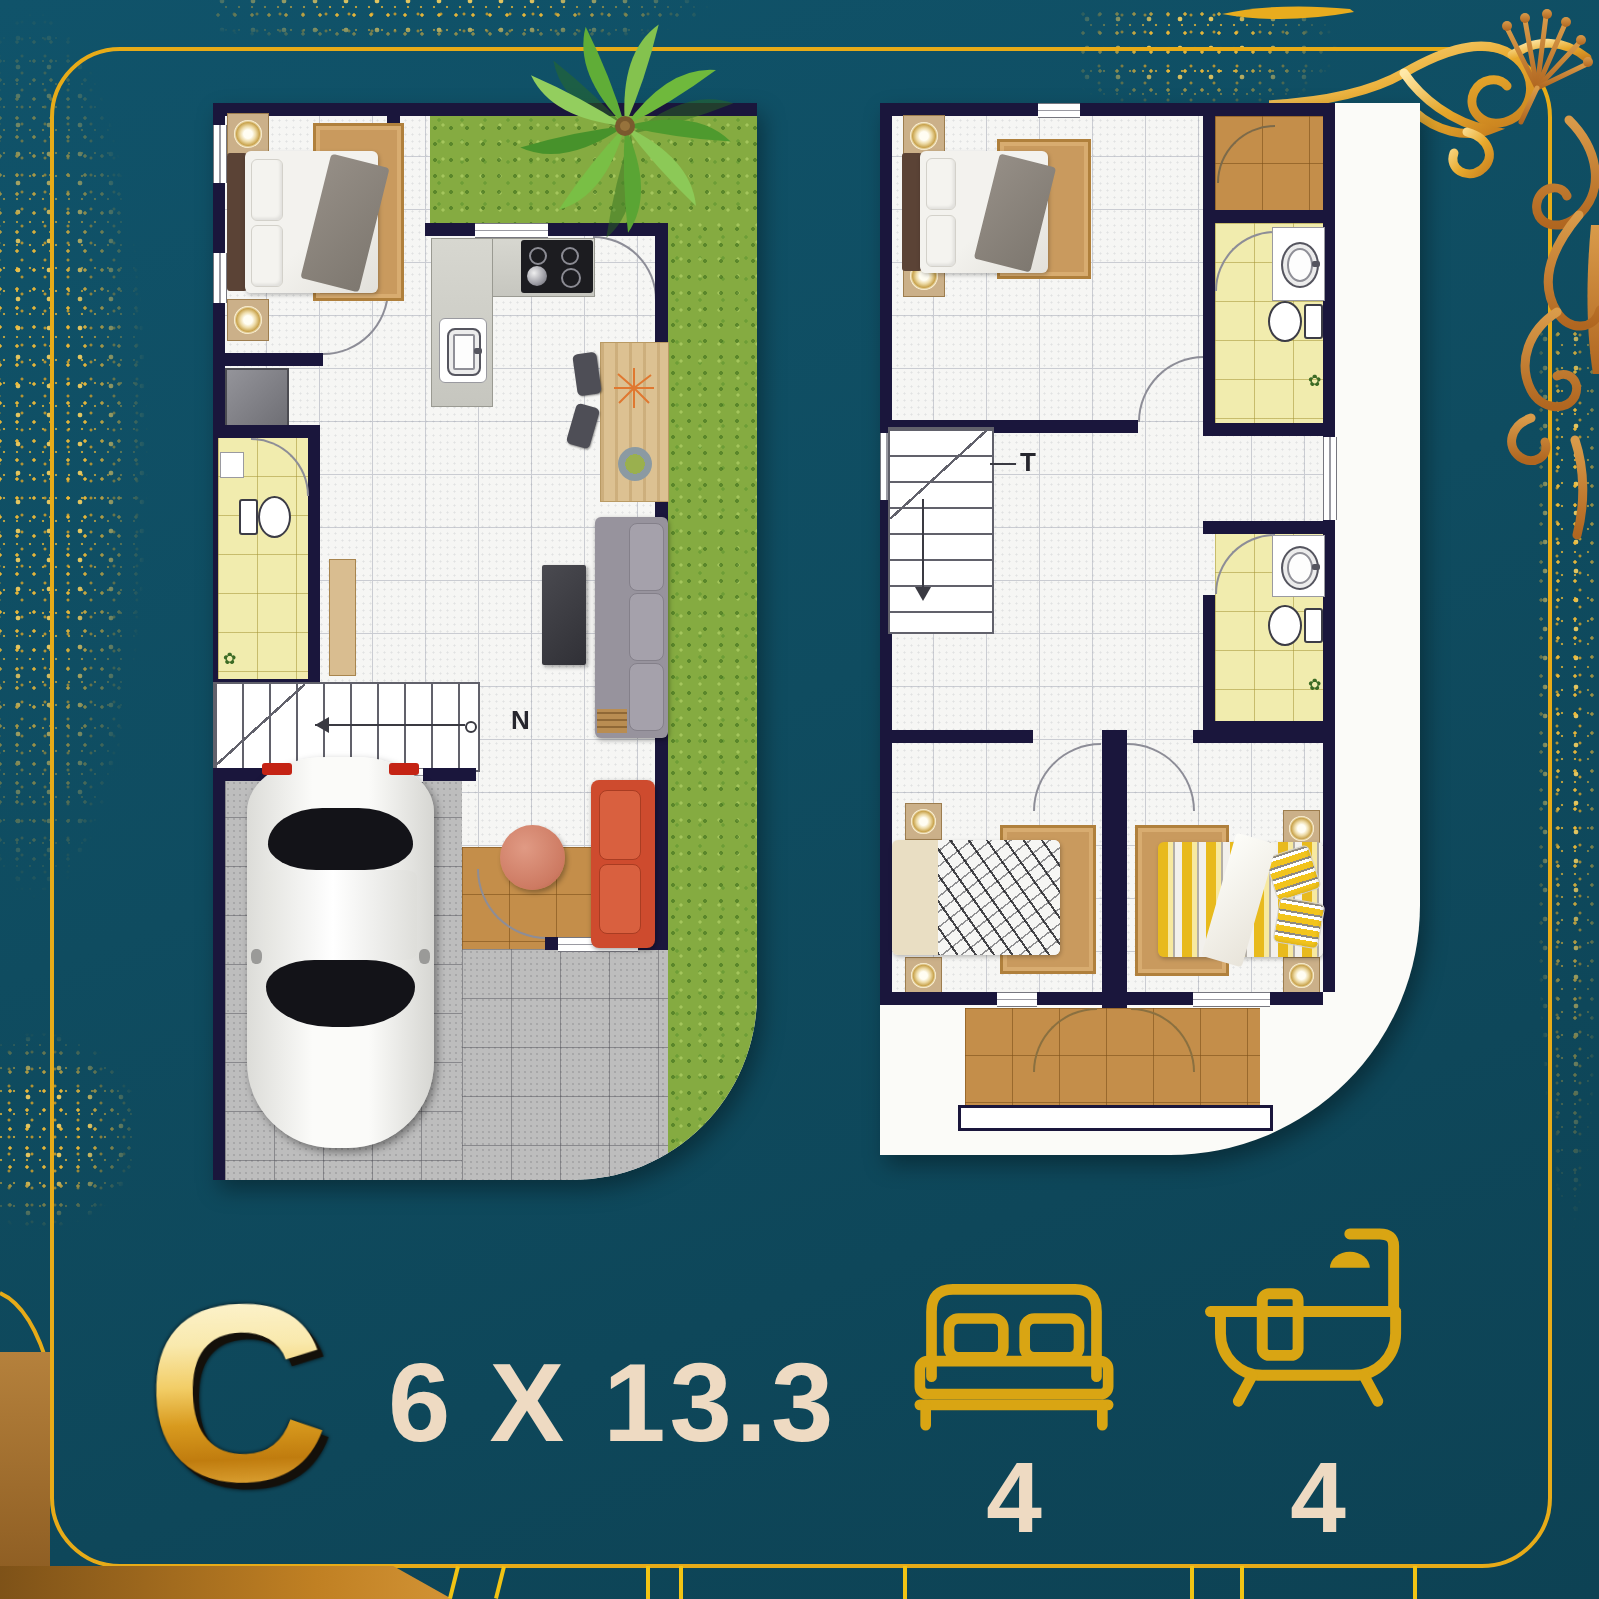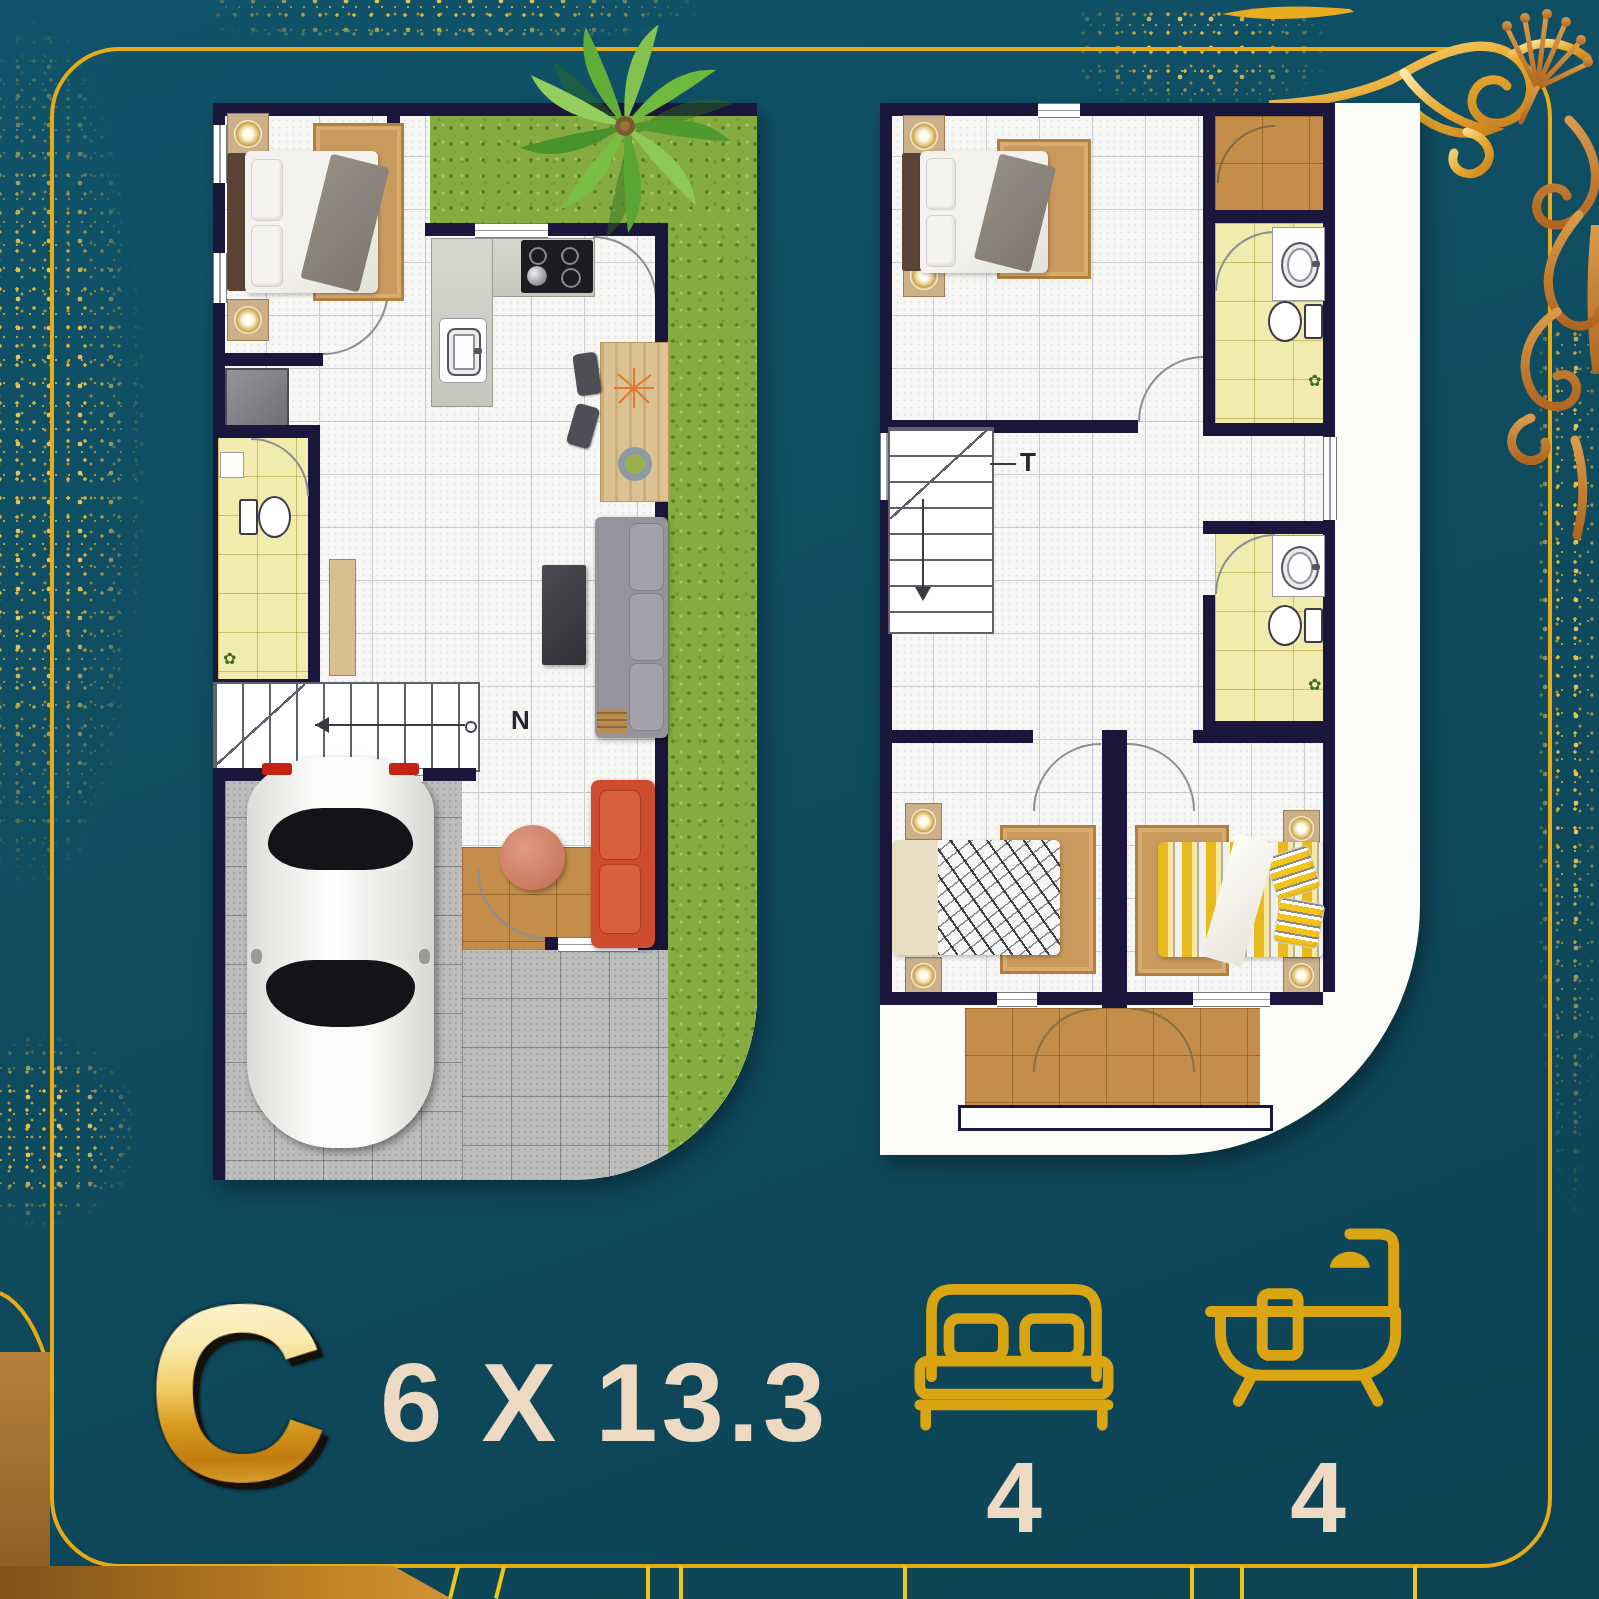--- a/index.html
+++ b/index.html
@@ -401,21 +401,21 @@
       <path d="M107,118 Q150,58 198,62 Q152,96 107,118" fill="#47922b" transform="rotate(200 107 118)"></path>
       <path d="M107,118 Q150,58 198,62 Q152,96 107,118" fill="#93ce5e" transform="rotate(240 107 118)"></path>
       <path d="M107,118 Q150,58 198,62 Q152,96 107,118" fill="#60ad37" transform="rotate(280 107 118)"></path>
       <path d="M107,118 Q150,58 198,62 Q152,96 107,118" fill="#84c24e" transform="rotate(320 107 118)"></path>
       <circle cx="107" cy="118" r="10" fill="#7a5a2e"></circle>
       <circle cx="107" cy="118" r="5" fill="#97733c"></circle>
     </g>
   </svg>
 
   <div class="unitC" style="left:146px;top:1268px;">C</div>
-  <div class="dims" style="left:380px;top:1338px;text-align:center;">6 X 13.3</div>
+  <div class="dims" style="left:388px;top:1338px;text-align:center;">6 X 13.3</div>
 
   <div class="feat" style="left:888px;top:1268px;width:252px;">
     <svg width="230" height="165" viewBox="0 0 230 170">
       <g fill="none" stroke="#d9a513" stroke-width="11" stroke-linecap="round" stroke-linejoin="round">
         <path d="M30,112 V45 Q30,22 52,22 H178 Q200,22 200,45 V112"></path>
         <rect x="48" y="52" width="56" height="40" rx="10"></rect>
         <rect x="126" y="52" width="56" height="40" rx="10"></rect>
         <rect x="18" y="96" width="194" height="34" rx="8"></rect>
         <path d="M18,141 H212"></path>
         <path d="M24,141 V162 M206,141 V162"></path>

